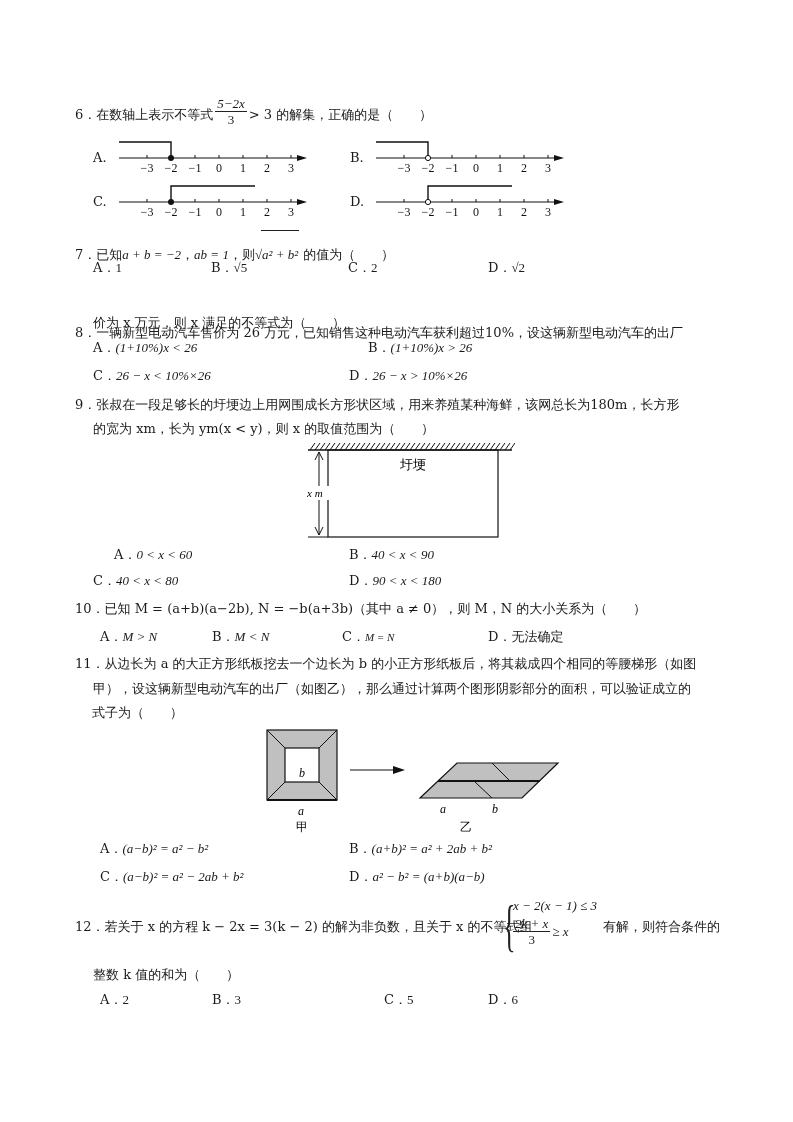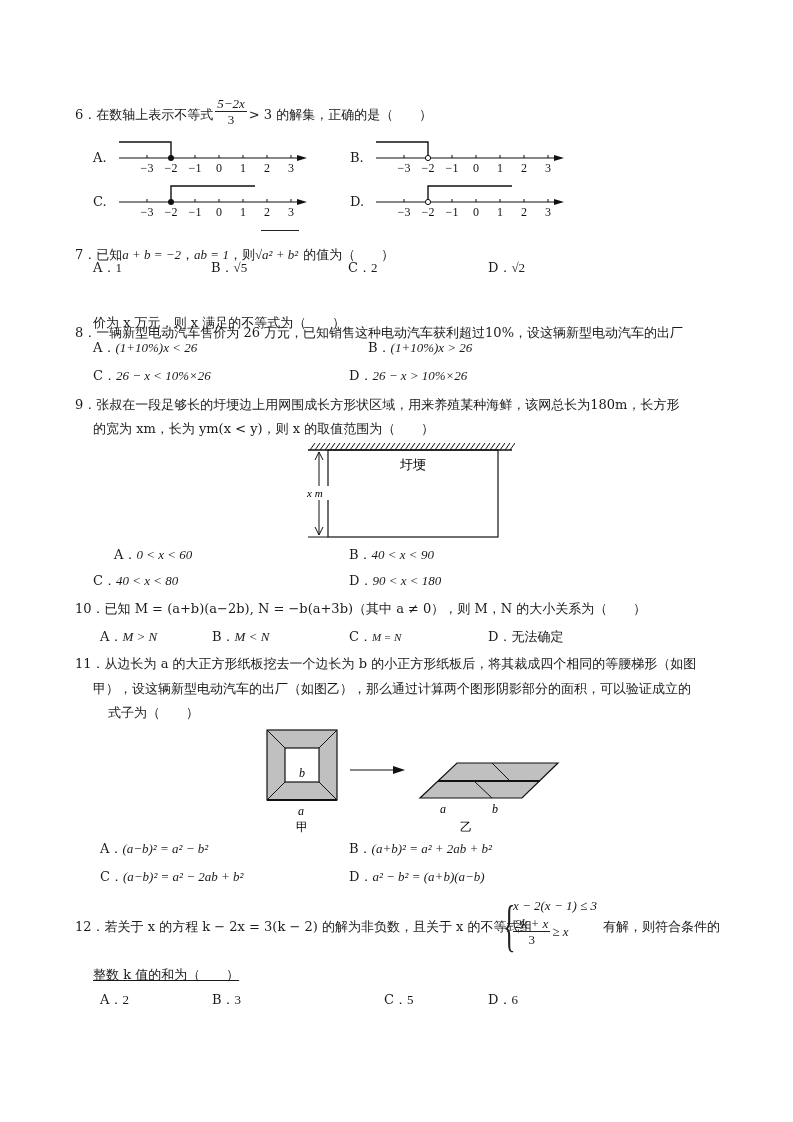--- a/index.html
+++ b/index.html
@@ -183,26 +183,26 @@
 </svg>
 
 <div class="opt" style="left:93px;top:546px;margin-left:21px;"><span>A．</span><span class="m">0 &lt; x &lt; 60</span></div>
 <div class="opt" style="left:349px;top:546px;"><span>B．</span><span class="m">40 &lt; x &lt; 90</span></div>
 <div class="opt" style="left:93px;top:572px;"><span>C．</span><span class="m">40 &lt; x &lt; 80</span></div>
 <div class="opt" style="left:349px;top:572px;"><span>D．</span><span class="m">90 &lt; x &lt; 180</span></div>
 
 <div class="line" style="top:600px;"><span>10．</span><span>已知 M = (a+b)(a−2b), N = −b(a+3b)（其中 a ≠ 0），则 M，N 的大小关系为（　　）</span></div>
 <div class="opt" style="left:100px;top:628px;"><span>A．</span><span class="m">M &gt; N</span></div>
 <div class="opt" style="left:212px;top:628px;"><span>B．</span><span class="m">M &lt; N</span></div>
-<div class="opt" style="left:349px;top:628px;"><span>C．</span><span class="m" style="font-size:11px;">M = N</span></div>
+<div class="opt" style="left:342px;top:628px;"><span>C．</span><span class="m" style="font-size:11px;">M = N</span></div>
 <div class="opt" style="left:488px;top:628px;"><span>D．</span><span>无法确定</span></div>
 
 <div class="line" style="top:655px;"><span>11．</span><span>从边长为 a 的大正方形纸板挖去一个边长为 b 的小正方形纸板后，将其裁成四个相同的等腰梯形（如图</span></div>
 <div class="line" style="left:93px;top:680px;">甲），设这辆新型电动汽车的出厂（如图乙），那么通过计算两个图形阴影部分的面积，可以验证成立的</div>
-<div class="line" style="left:108px;top:704px;">式子为（　　）</div>
+<div class="line" style="left:92px;top:704px;">式子为（　　）</div>
 
 <svg class="abs" style="left:260px;top:725px;" width="300" height="112" id="q11svg">
 
   <g>
     <rect x="7" y="5" width="70" height="70" class="shade" stroke="#111" stroke-width="1.2" fill="#c0c0c0"></rect>
     <rect x="25" y="23" width="34" height="34" fill="#fff" stroke="#111" stroke-width="1.2"></rect>
     <line x1="7" y1="5" x2="25" y2="23" stroke="#111" stroke-width="1"></line>
     <line x1="77" y1="5" x2="59" y2="23" stroke="#111" stroke-width="1"></line>
     <line x1="7" y1="75" x2="25" y2="57" stroke="#111" stroke-width="1"></line>
     <line x1="77" y1="75" x2="59" y2="57" stroke="#111" stroke-width="1"></line>
@@ -231,17 +231,17 @@
 <div class="opt" style="left:100px;top:868px;"><span>C．</span><span class="m">(a−b)² = a² − 2ab + b²</span></div>
 <div class="opt" style="left:349px;top:868px;"><span>D．</span><span class="m">a² − b² = (a+b)(a−b)</span></div>
 
 <div class="line" style="top:918px;"><span>12．</span><span>若关于 x 的方程 k − 2x = 3(k − 2) 的解为非负数，且关于 x 的不等式组</span></div>
 <div class="brace" style="left:503px;top:896px;font-size:58px;line-height:60px;transform:scaleX(0.45);transform-origin:left top;color:#222;">{</div>
 <div class="abs m" style="left:513px;top:898px;font-size:13px;">x − 2(x − 1) ≤ 3</div>
 <div class="abs" style="left:513px;top:916px;">
   <span class="frac"><span class="n m">2k + x</span><span class="d">3</span></span><span class="m" style="vertical-align:middle;margin-left:2px;">≥ x</span>
 </div>
 <div class="abs" style="left:603px;top:918px;">有解，则符合条件的</div>
-<div class="line" style="left:93px;top:966px;text-decoration:underline;">整数 k 值的和为（　　）</div>
+<div class="line" style="left:93px;top:966px;">整数 k 值的和为（　　）</div>
 <div class="opt" style="left:100px;top:991px;"><span>A．</span><span class="r">2</span></div>
 <div class="opt" style="left:212px;top:991px;"><span>B．</span><span class="r">3</span></div>
 <div class="opt" style="left:349px;top:991px;margin-left:35px;"><span>C．</span><span class="r">5</span></div>
 <div class="opt" style="left:488px;top:991px;"><span>D．</span><span class="r">6</span></div>
 
 </body></html>

